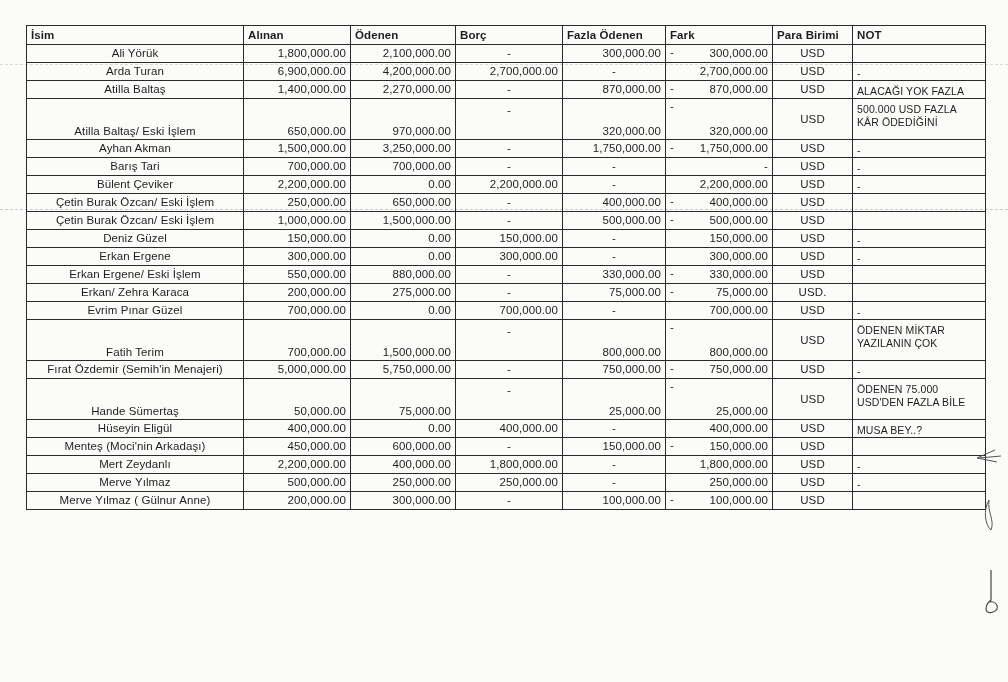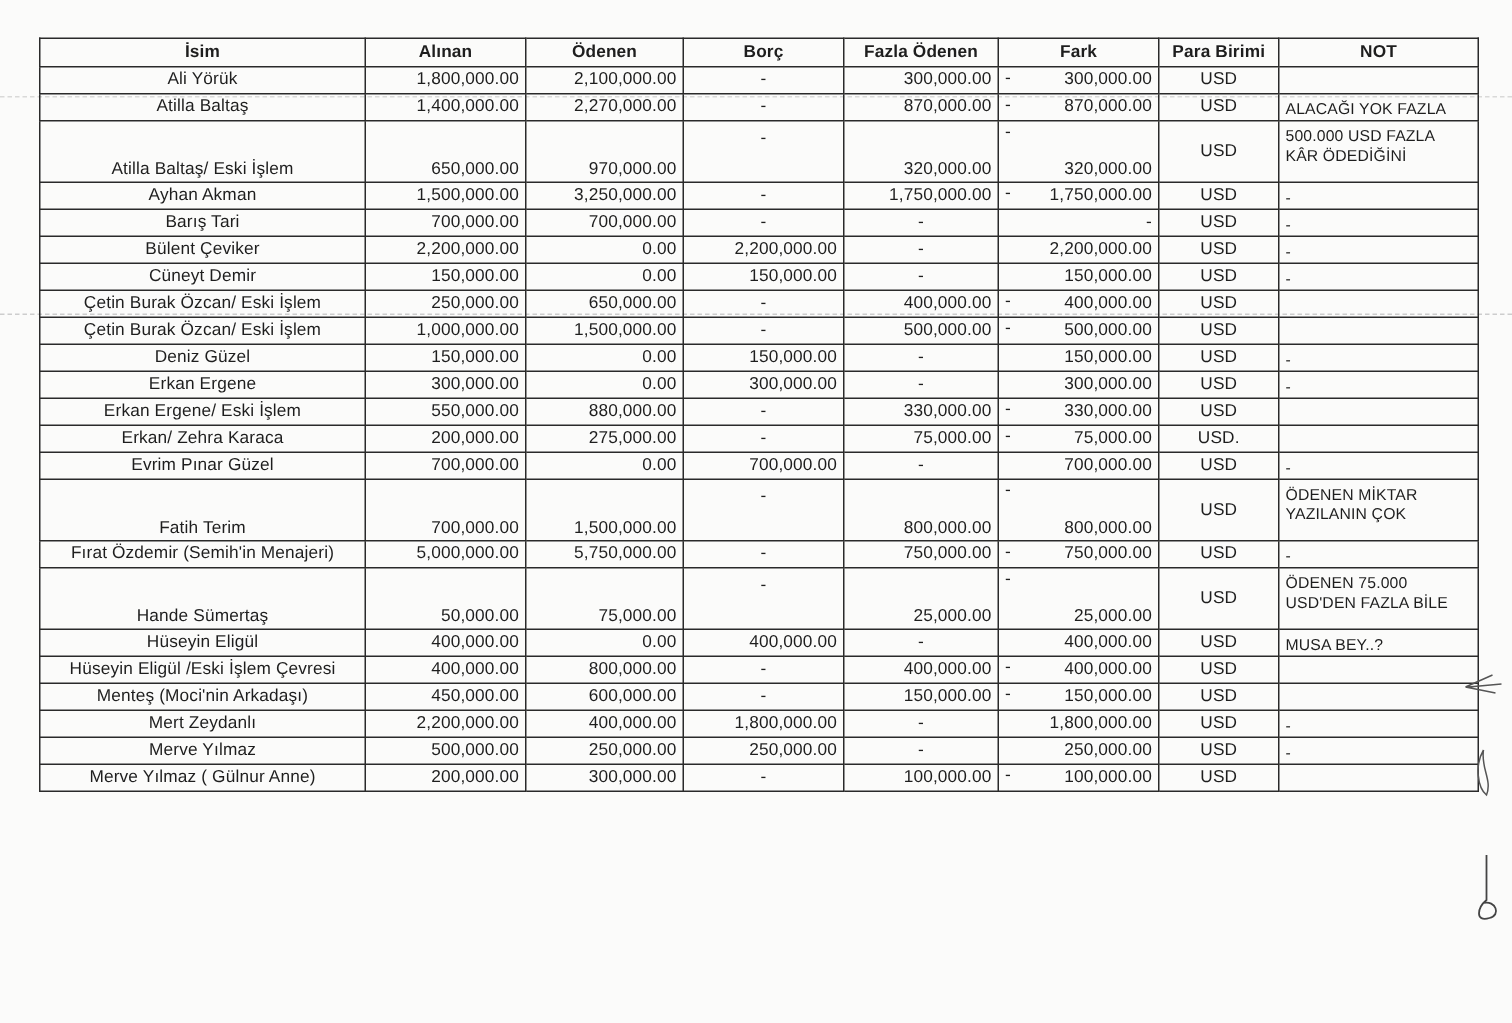--- a/index.html
+++ b/index.html
@@ -22,21 +22,21 @@
   td, th {
     border: 1.3px solid #2a2a2a;
     padding: 0 4px;
     height: 17px;
     line-height: 15px;
     white-space: nowrap;
     overflow: hidden;
   }
   th {
     font-weight: bold;
-    text-align: center;
+    text-align: left;
     height: 18px;
     font-size: 11.5px;
   }
   td.name { text-align: center; }
   td.num { text-align: right; }
   td.center { text-align: center; }
   td.fark { text-align: right; position: relative; }
   td.fark .neg {
     position: absolute; left: 4px; top: 0;
   }
@@ -91,20 +91,30 @@
     <td class="name">Ali Yörük</td>
     <td class="num">1,800,000.00</td>
     <td class="num">2,100,000.00</td>
     <td class="center">-</td>
     <td class="num">300,000.00</td>
     <td class="fark"><span class="neg">-</span><span class="val">300,000.00</span></td>
     <td class="center">USD</td>
     <td class="note"></td>
   </tr>
         <tr>
+    <td class="name">Arda Turan</td>
+    <td class="num">6,900,000.00</td>
+    <td class="num">4,200,000.00</td>
+    <td class="num">2,700,000.00</td>
+    <td class="center">-</td>
+    <td class="fark"><span class="neg"></span><span class="val">2,700,000.00</span></td>
+    <td class="center">USD</td>
+    <td class="note">-</td>
+  </tr>
+        <tr>
     <td class="name">Atilla Baltaş</td>
     <td class="num">1,400,000.00</td>
     <td class="num">2,270,000.00</td>
     <td class="center">-</td>
     <td class="num">870,000.00</td>
     <td class="fark"><span class="neg">-</span><span class="val">870,000.00</span></td>
     <td class="center">USD</td>
     <td class="note">ALACAĞI YOK FAZLA</td>
   </tr>
         <tr class="tall">
@@ -141,30 +151,20 @@
     <td class="name">Bülent Çeviker</td>
     <td class="num">2,200,000.00</td>
     <td class="num">0.00</td>
     <td class="num">2,200,000.00</td>
     <td class="center">-</td>
     <td class="fark"><span class="neg"></span><span class="val">2,200,000.00</span></td>
     <td class="center">USD</td>
     <td class="note">-</td>
   </tr>
         <tr>
-    <td class="name">Cüneyt Demir</td>
-    <td class="num">150,000.00</td>
-    <td class="num">0.00</td>
-    <td class="num">150,000.00</td>
-    <td class="center">-</td>
-    <td class="fark"><span class="neg"></span><span class="val">150,000.00</span></td>
-    <td class="center">USD</td>
-    <td class="note">-</td>
-  </tr>
-        <tr>
     <td class="name">Çetin Burak Özcan/ Eski İşlem</td>
     <td class="num">250,000.00</td>
     <td class="num">650,000.00</td>
     <td class="center">-</td>
     <td class="num">400,000.00</td>
     <td class="fark"><span class="neg">-</span><span class="val">400,000.00</span></td>
     <td class="center">USD</td>
     <td class="note"></td>
   </tr>
         <tr>
@@ -259,30 +259,20 @@
   </tr>
         <tr>
     <td class="name">Hüseyin Eligül</td>
     <td class="num">400,000.00</td>
     <td class="num">0.00</td>
     <td class="num">400,000.00</td>
     <td class="center">-</td>
     <td class="fark"><span class="neg"></span><span class="val">400,000.00</span></td>
     <td class="center">USD</td>
     <td class="note">MUSA BEY..?</td>
-  </tr>
-        <tr>
-    <td class="name">Hüseyin Eligül /Eski İşlem Çevresi</td>
-    <td class="num">400,000.00</td>
-    <td class="num">800,000.00</td>
-    <td class="center">-</td>
-    <td class="num">400,000.00</td>
-    <td class="fark"><span class="neg">-</span><span class="val">400,000.00</span></td>
-    <td class="center">USD</td>
-    <td class="note"></td>
   </tr>
         <tr>
     <td class="name">Menteş (Moci'nin Arkadaşı)</td>
     <td class="num">450,000.00</td>
     <td class="num">600,000.00</td>
     <td class="center">-</td>
     <td class="num">150,000.00</td>
     <td class="fark"><span class="neg">-</span><span class="val">150,000.00</span></td>
     <td class="center">USD</td>
     <td class="note"></td>

